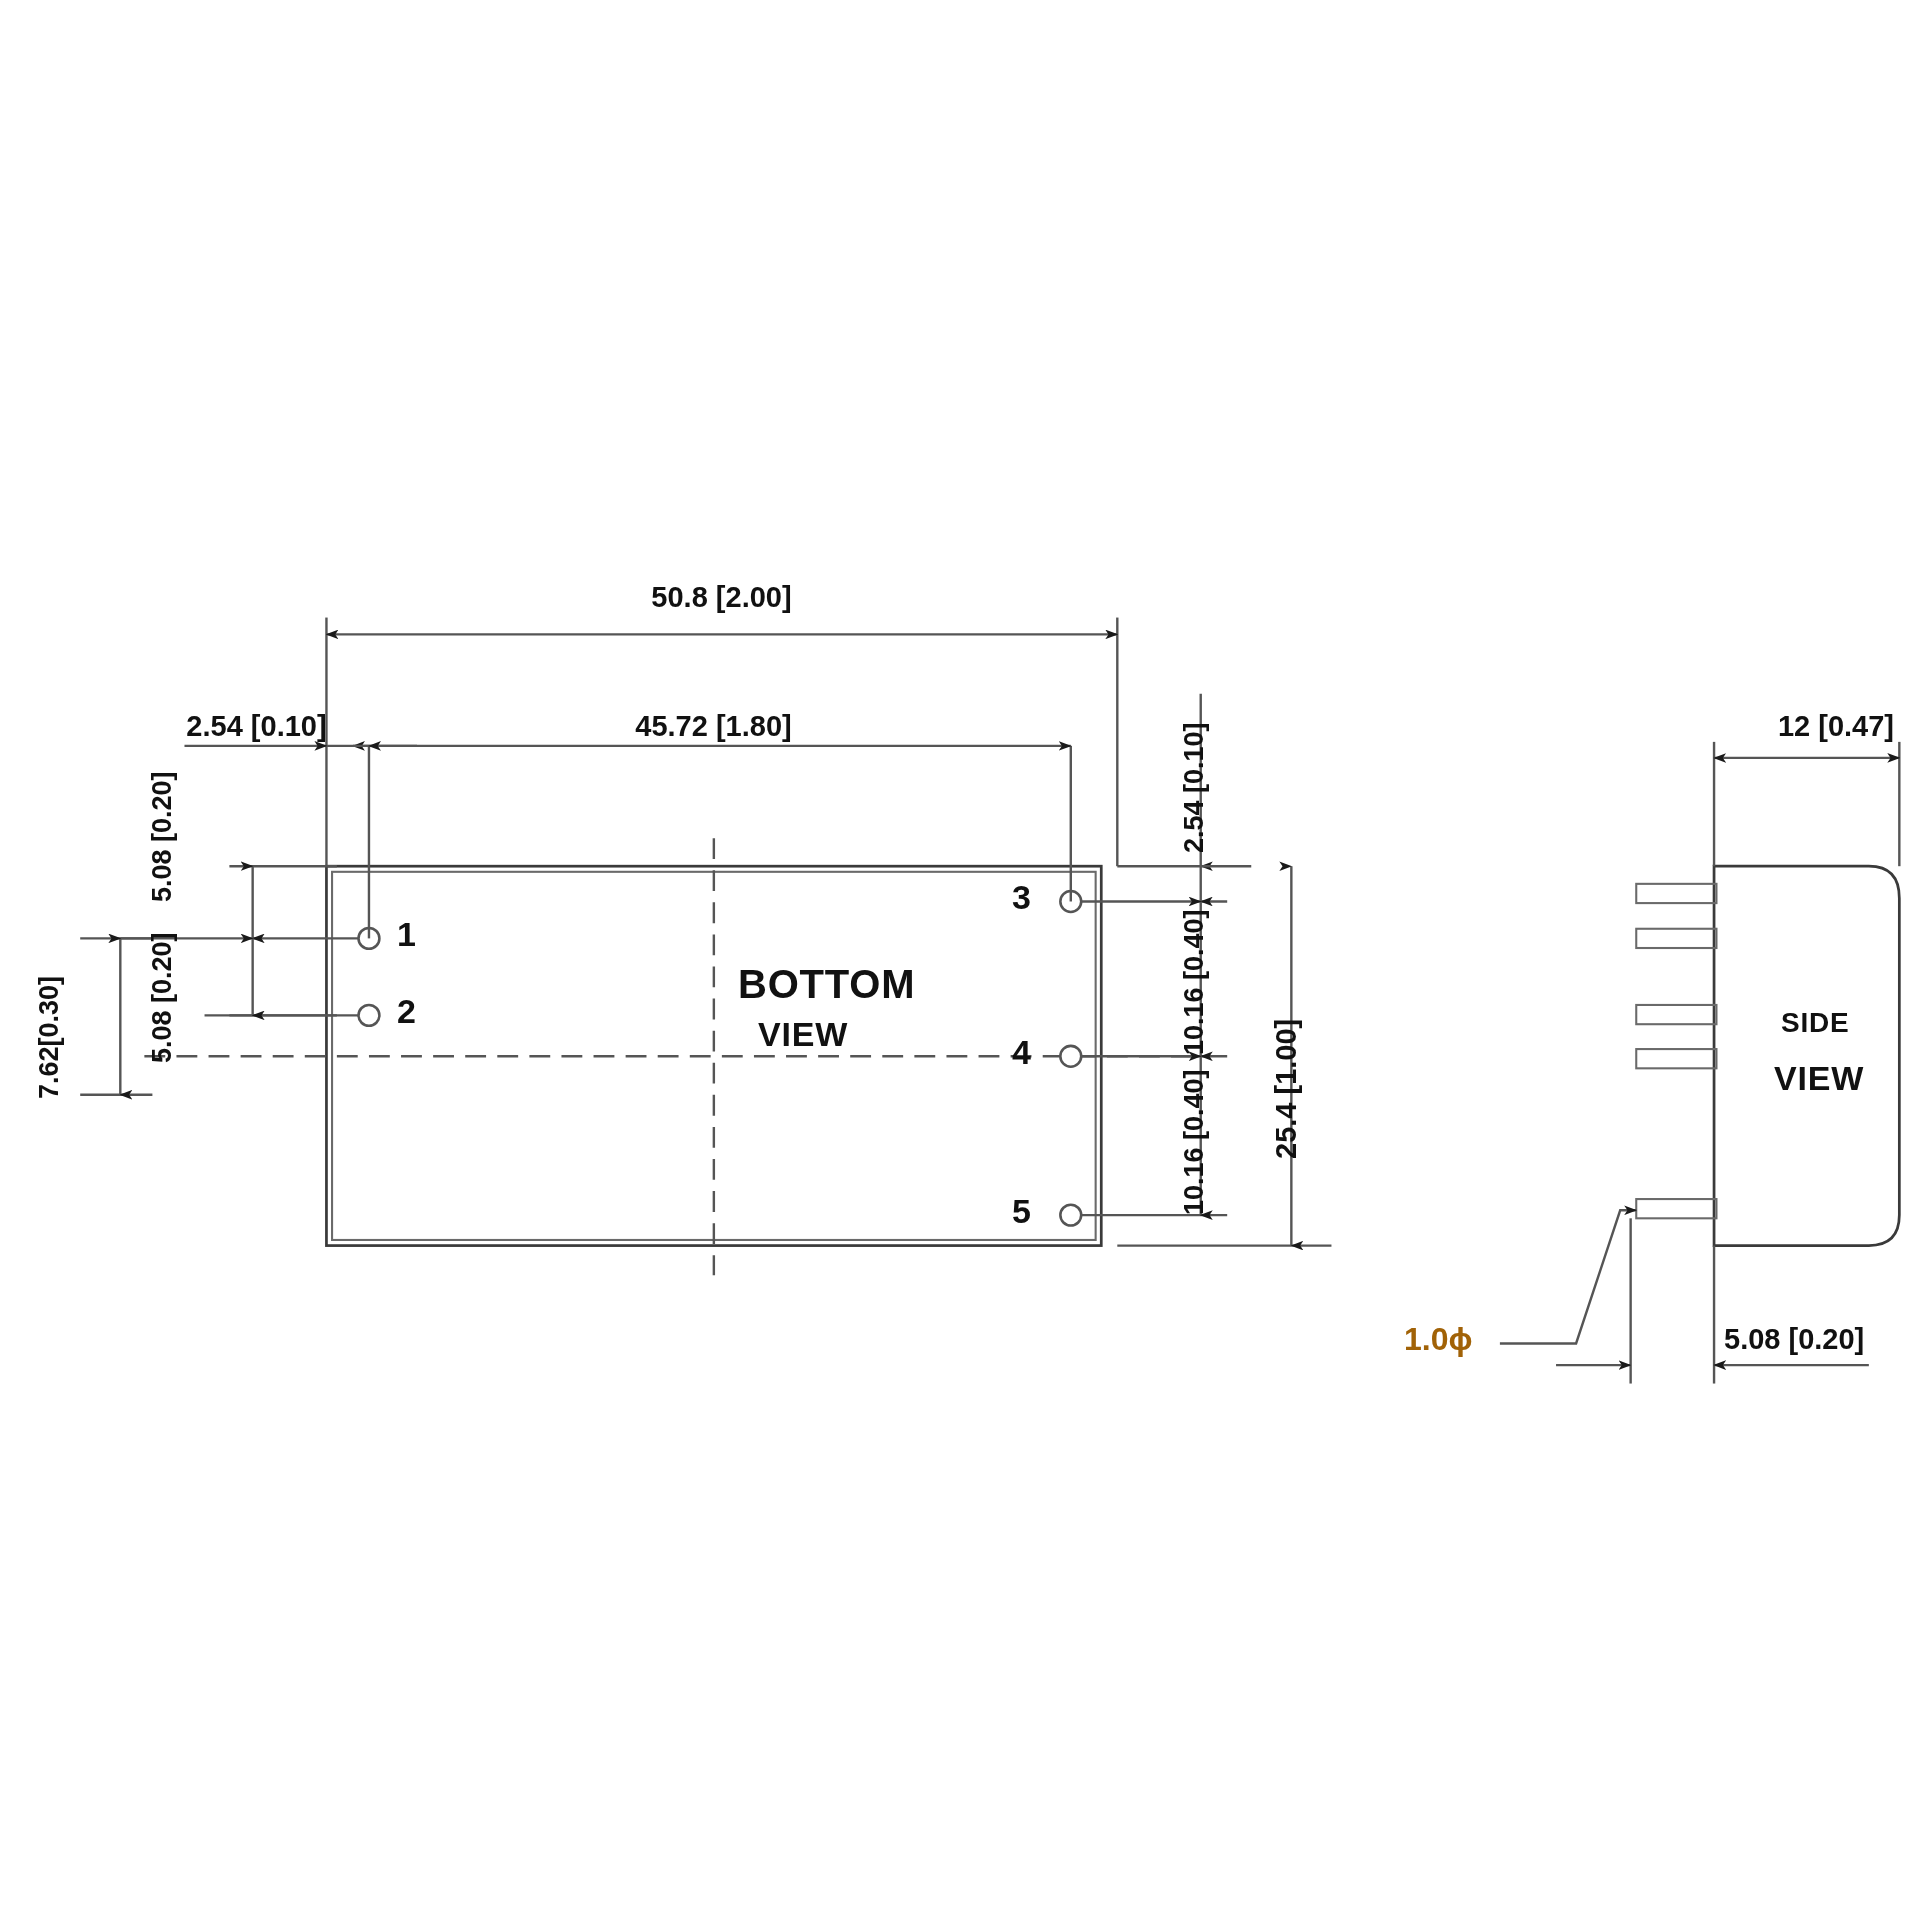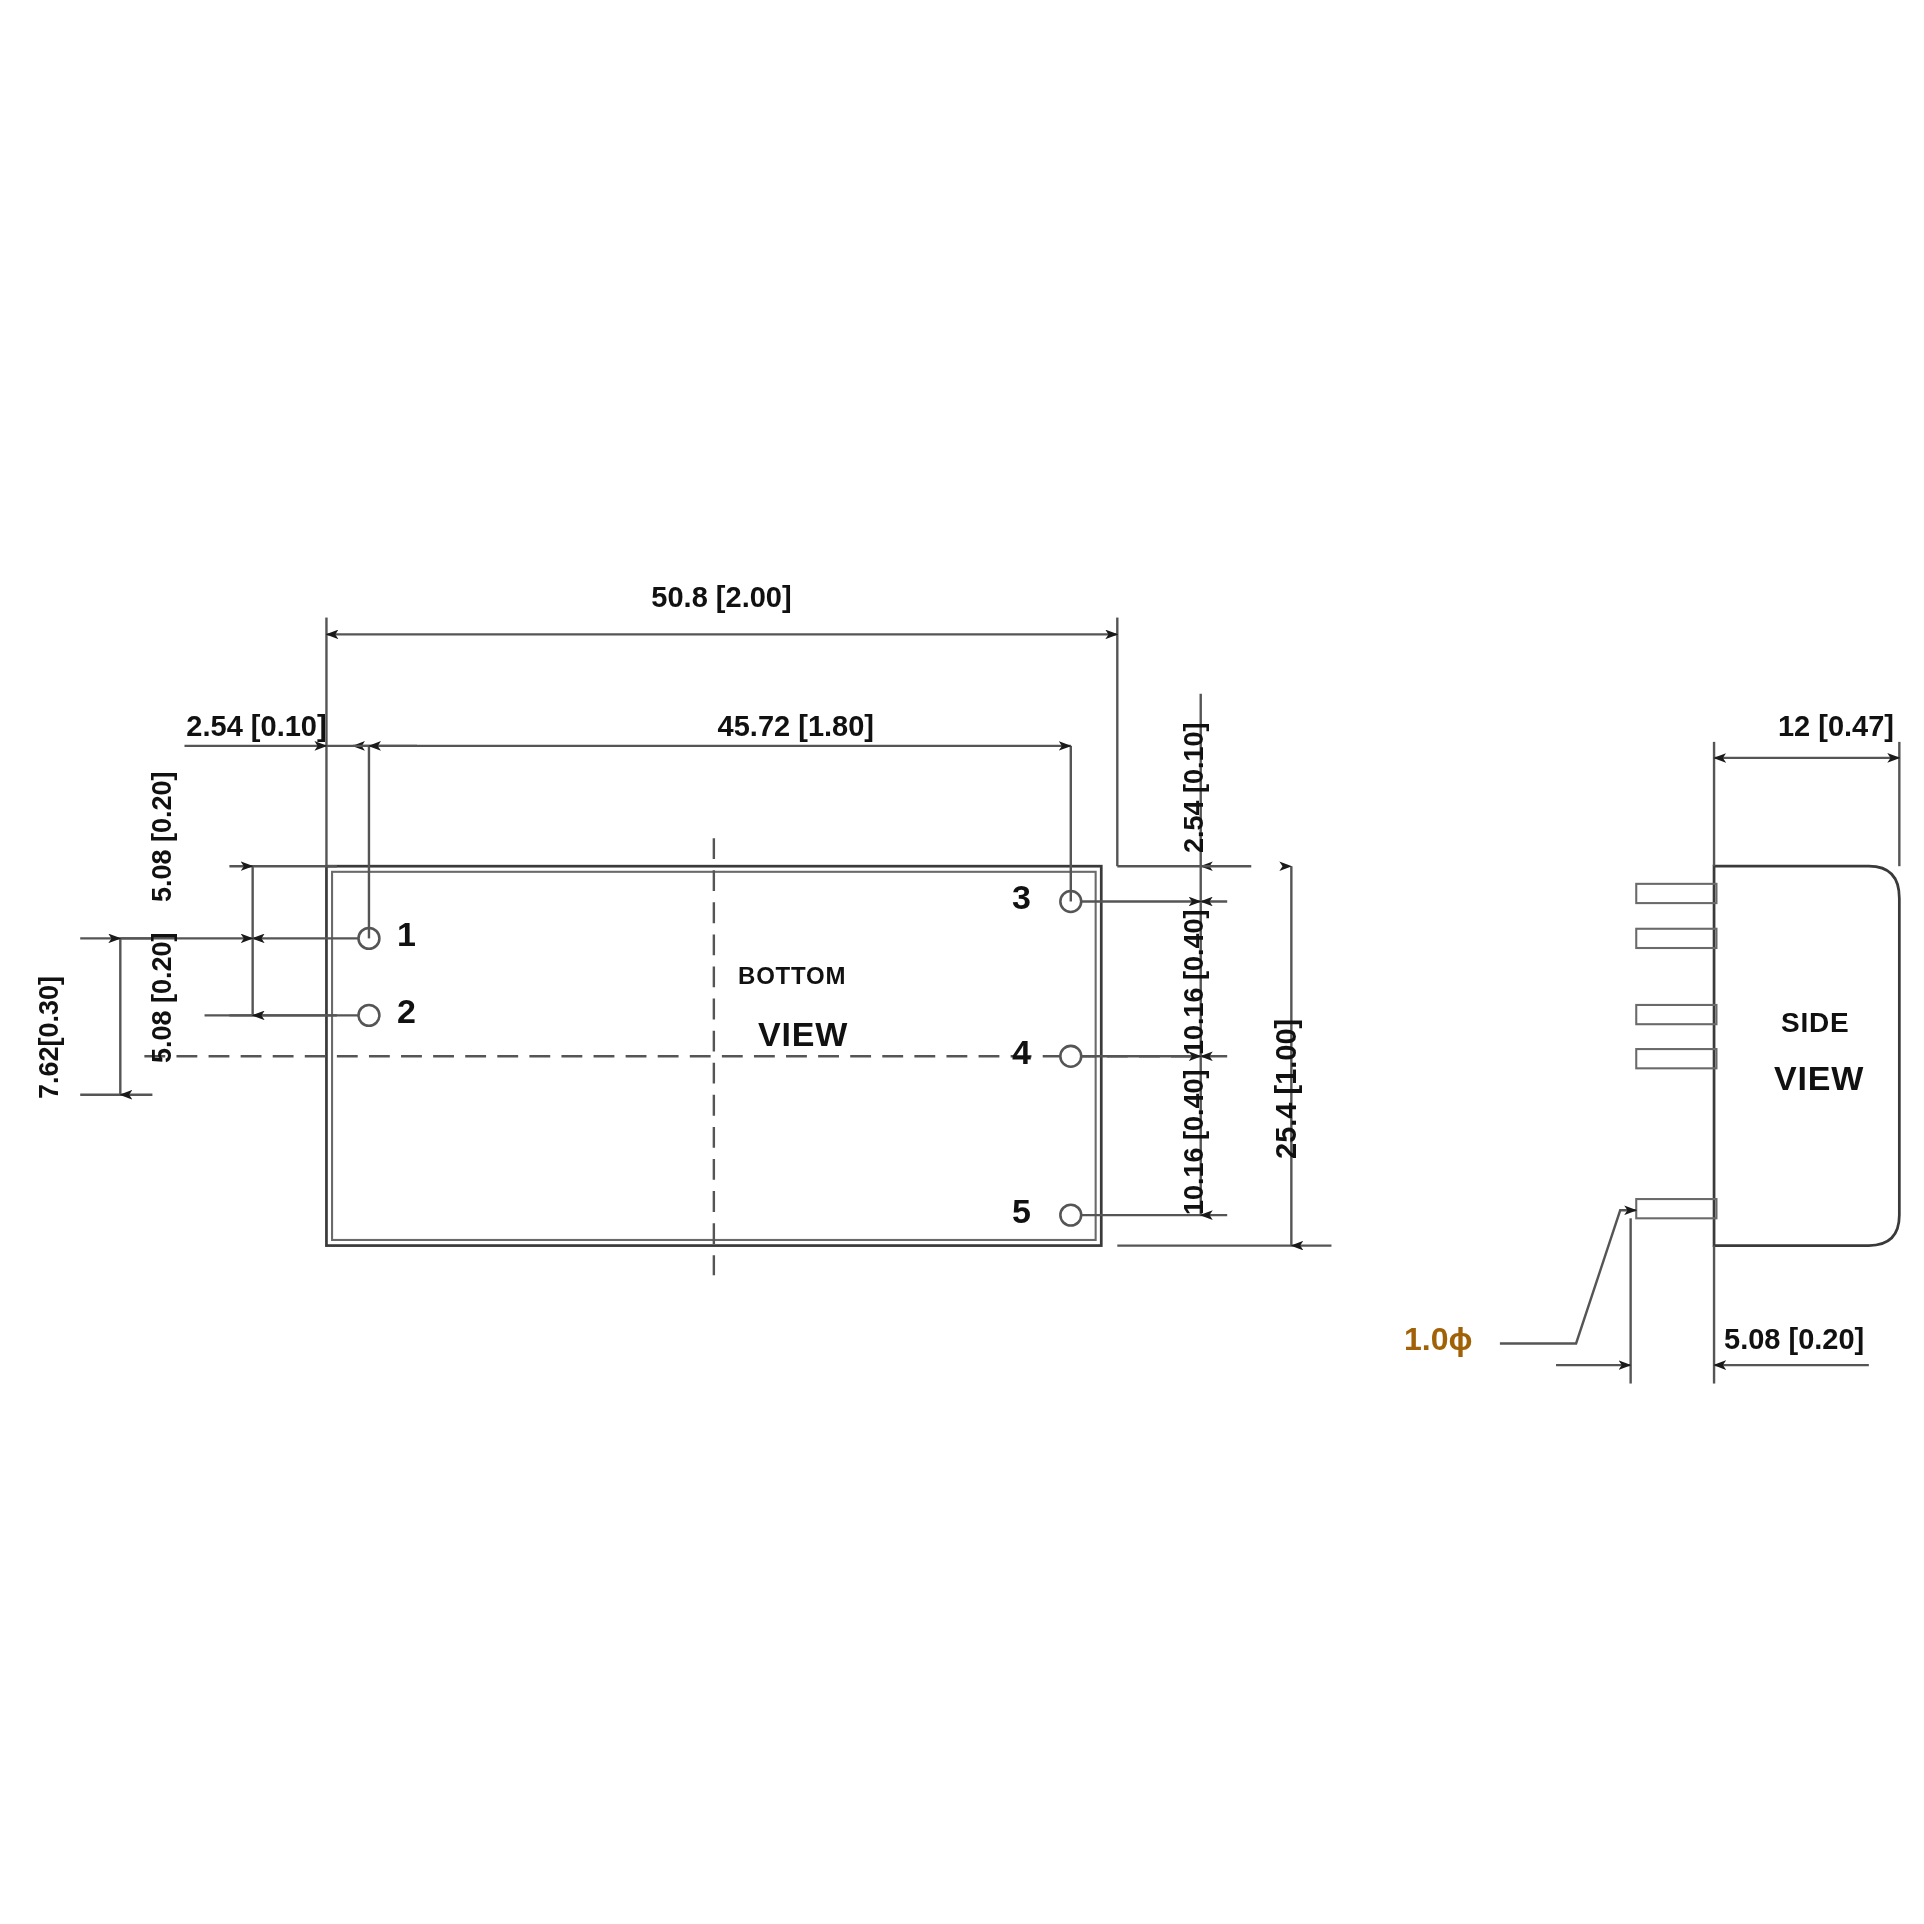--- a/index.html
+++ b/index.html
@@ -163,21 +163,21 @@
     </g>
 
     <g>
       <path d="M1870,1650 L1965,1650 L2020,1484 L2040,1484" class="thin" marker-end="url(#ah-r)"></path>
     </g>
   </svg>
 
   <div style="position:absolute;left:561px;top:561px;width:321px;text-align:center;
               font-size:29px;font-weight:bold;color:#111;">50.8 [2.00]</div>
 
-  <div style="position:absolute;left:553px;top:690px;width:321px;text-align:right;
+  <div style="position:absolute;left:553px;top:690px;width:321px;text-align:center;
               font-size:29px;font-weight:bold;color:#111;">45.72 [1.80]</div>
 
   <div style="position:absolute;left:152px;top:690px;width:209px;text-align:center;
               font-size:29px;font-weight:bold;color:#111;">2.54 [0.10]</div>
 
   <div style="position:absolute;left:147px;top:882px;
               transform:rotate(-90deg);transform-origin:left top;
               white-space:nowrap;font-size:27px;font-weight:bold;color:#111;">5.08 [0.20]</div>
 
   <div style="position:absolute;left:147px;top:1043px;
@@ -209,21 +209,21 @@
   <div style="position:absolute;left:397px;top:972px;font-size:34px;
               font-weight:bold;color:#111;">2</div>
 
   <div style="position:absolute;left:1012px;top:858px;font-size:34px;
               font-weight:bold;color:#111;">3</div>
   <div style="position:absolute;left:1012px;top:1013px;font-size:34px;
               font-weight:bold;color:#111;">4</div>
   <div style="position:absolute;left:1012px;top:1172px;font-size:34px;
               font-weight:bold;color:#111;">5</div>
 
-  <div style="position:absolute;left:738px;top:942px;font-size:24px;
+  <div style="position:absolute;left:738px;top:942px;font-size:40px;
               font-weight:bold;color:#111;letter-spacing:0.8px;">BOTTOM</div>
   <div style="position:absolute;left:758px;top:995px;font-size:34px;
               font-weight:bold;color:#111;letter-spacing:0.8px;">VIEW</div>
 
   <div style="position:absolute;left:1781px;top:987px;font-size:28px;
               font-weight:bold;color:#111;letter-spacing:0.8px;">SIDE</div>
   <div style="position:absolute;left:1774px;top:1039px;font-size:34px;
               font-weight:bold;color:#111;letter-spacing:0.8px;">VIEW</div>
 
   <div style="position:absolute;left:1726px;top:690px;width:168px;

